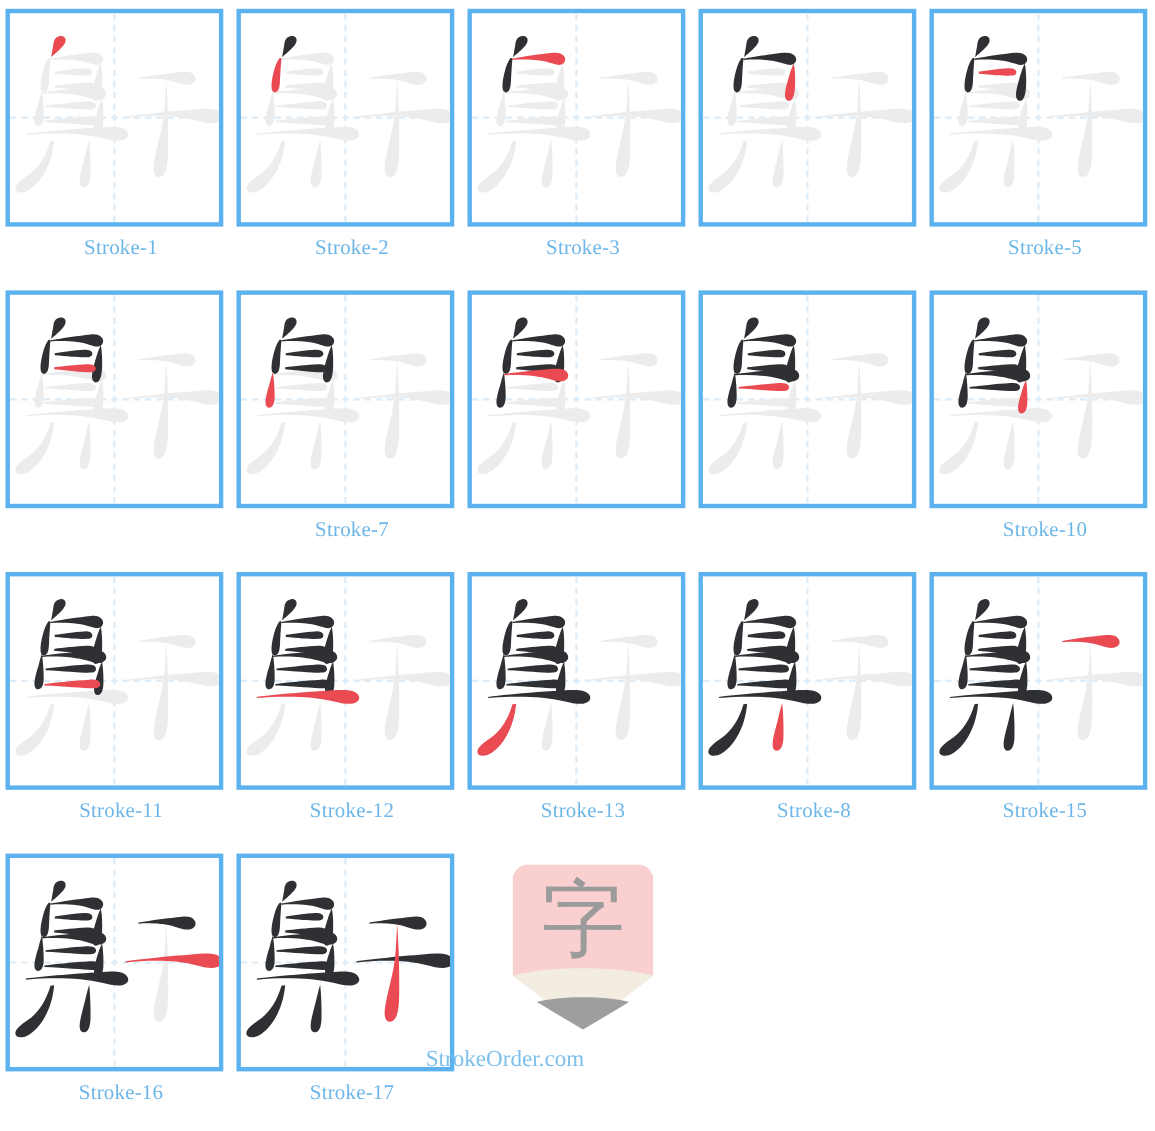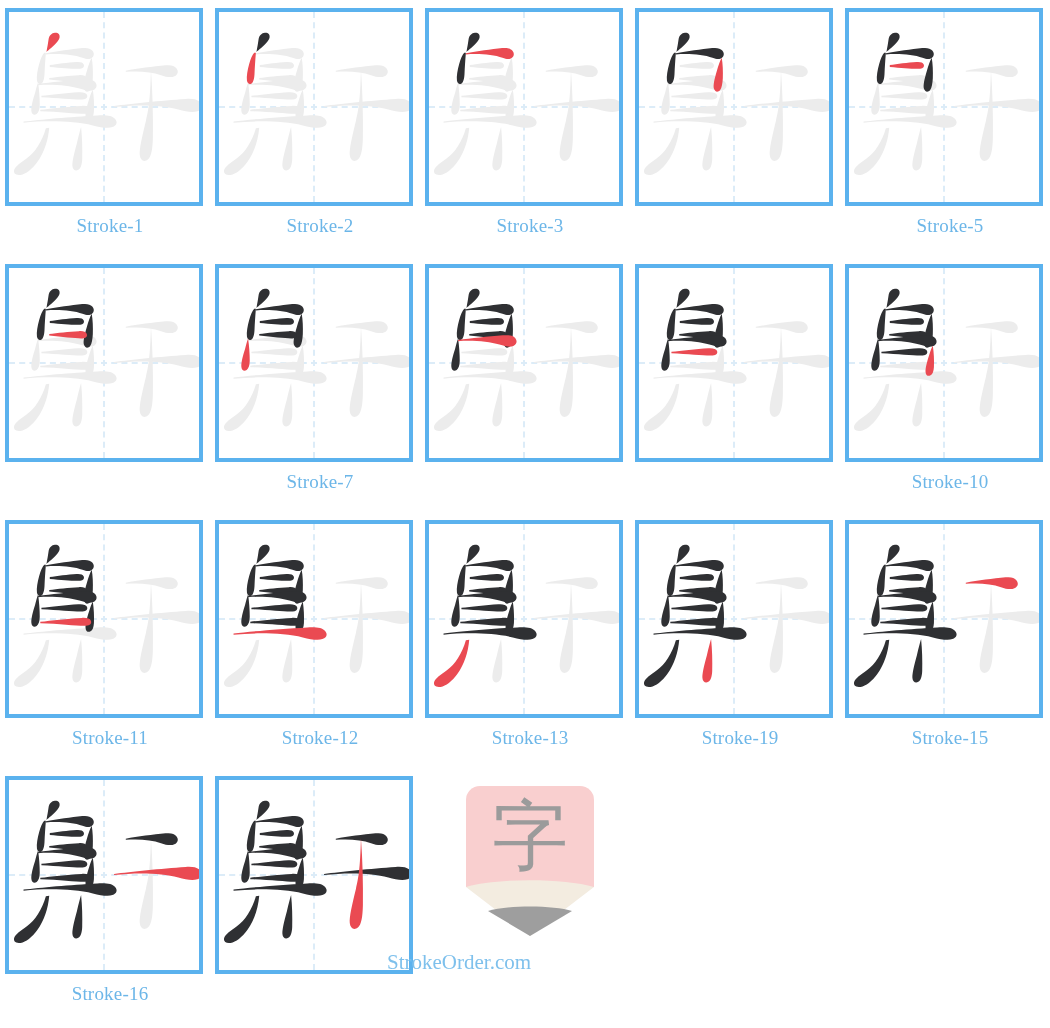--- a/index.html
+++ b/index.html
@@ -481,21 +481,21 @@
               <path d="M 344 218 C 390 212 452 205 504 201 C 528 199 542 202 549 211 C 557 222 554 233 542 239 C 530 245 512 240 492 234 C 454 223 396 218 344 222 Z" fill="#2f3033"></path>
               <path d="M 356 260 C 390 256 444 250 488 247 C 506 246 516 249 519 256 C 523 265 517 272 504 273 C 484 275 422 268 356 265 Z" fill="#2f3033"></path>
               <path d="M 540 238 C 544 264 545 290 544 314 C 543 330 539 340 532 344 C 523 349 515 344 514 332 C 513 318 519 296 527 271 C 532 254 537 243 540 238 Z" fill="#2f3033"></path>
               <path d="M 352 310 C 390 305 450 299 500 296 C 519 295 530 298 533 306 C 537 316 530 323 516 324 C 494 326 424 317 352 315 Z" fill="#2f3033"></path>
               <path d="M 292 352 C 350 345 460 335 556 330 C 590 328 610 332 619 342 C 630 354 626 366 610 372 C 594 378 568 373 540 366 C 472 350 376 348 292 356 Z" fill="#2f3033"></path>
               <path d="M 384 374 C 380 420 366 462 342 496 C 322 524 300 540 282 543 C 264 546 254 537 259 524 C 264 511 281 499 304 483 C 334 462 358 424 372 376 Z" fill="#2f3033"></path>
               <path d="M 498 372 C 502 412 503 450 502 486 C 501 508 496 520 488 525 C 478 531 468 525 467 511 C 466 495 473 467 483 430 C 489 404 494 384 498 372 Z" fill="#ea4a52"></path>
             </svg>
           </div>
         </div>
-        <div class="label">Stroke-19</div>
+        <div class="label">Stroke-8</div>
       </div>
       <div class="cell">
         <div class="box">
           <div class="guide-h"></div>
           <div class="guide-v"></div>
           <div class="glyph-layer">
             <svg viewBox="240 20 680 560" class="glyph-svg" preserveAspectRatio="xMidYMid meet">
               <path d="M 616 296 C 676 288 784 277 872 271 C 898 269 915 273 924 283 C 935 296 931 309 914 315 C 897 321 872 316 846 309 C 784 292 696 291 616 300 Z" fill="#ececec"></path>
               <path d="M 748 168 C 754 250 756 330 755 408 C 754 452 749 477 738 487 C 724 499 710 492 708 472 C 706 450 716 408 730 350 C 739 310 745 282 748 168 Z" fill="#ececec"></path>
               <path d="M 374 103 C 382 96 399 82 409 71 C 416 63 420 57 421 51 C 423 40 416 33 404 34 C 393 35 384 44 382 56 C 380 70 377 88 374 103 Z" fill="#2f3033"></path>
@@ -565,20 +565,21 @@
               <path d="M 352 310 C 390 305 450 299 500 296 C 519 295 530 298 533 306 C 537 316 530 323 516 324 C 494 326 424 317 352 315 Z" fill="#2f3033"></path>
               <path d="M 292 352 C 350 345 460 335 556 330 C 590 328 610 332 619 342 C 630 354 626 366 610 372 C 594 378 568 373 540 366 C 472 350 376 348 292 356 Z" fill="#2f3033"></path>
               <path d="M 384 374 C 380 420 366 462 342 496 C 322 524 300 540 282 543 C 264 546 254 537 259 524 C 264 511 281 499 304 483 C 334 462 358 424 372 376 Z" fill="#2f3033"></path>
               <path d="M 498 372 C 502 412 503 450 502 486 C 501 508 496 520 488 525 C 478 531 468 525 467 511 C 466 495 473 467 483 430 C 489 404 494 384 498 372 Z" fill="#2f3033"></path>
               <path d="M 658 170 C 700 163 756 155 800 151 C 820 149 832 152 839 161 C 848 172 845 184 832 190 C 819 196 802 192 784 186 C 750 174 704 170 658 174 Z" fill="#2f3033"></path>
               <path d="M 616 296 C 676 288 784 277 872 271 C 898 269 915 273 924 283 C 935 296 931 309 914 315 C 897 321 872 316 846 309 C 784 292 696 291 616 300 Z" fill="#2f3033"></path>
               <path d="M 748 168 C 754 250 756 330 755 408 C 754 452 749 477 738 487 C 724 499 710 492 708 472 C 706 450 716 408 730 350 C 739 310 745 282 748 168 Z" fill="#ea4a52"></path>
             </svg>
           </div>
         </div>
+        <div class="label">Stroke-17</div>
       </div>
       <div class="footer-cell">
         <div class="logo"><svg viewBox="0 0 128 150" width="128" height="150">
             <path d="M14 0 H114 A14 14 0 0 1 128 14 V101 H0 V14 A14 14 0 0 1 14 0 Z" fill="#f9cfcf"></path>
             <path d="M0 101 C30 92 98 92 128 101 L64 150 Z" fill="#f3ece0"></path>
             <path d="M22 125 C40 119 88 119 106 125 L64 150 Z" fill="#9e9e9e"></path>
             <text x="64" y="76" text-anchor="middle" font-size="76" font-family="DejaVu Sans, sans-serif" fill="#9b9b9b">字</text>
           </svg></div>
         <div class="brand-wrap">
           <div class="brand">StrokeOrder.com</div>

